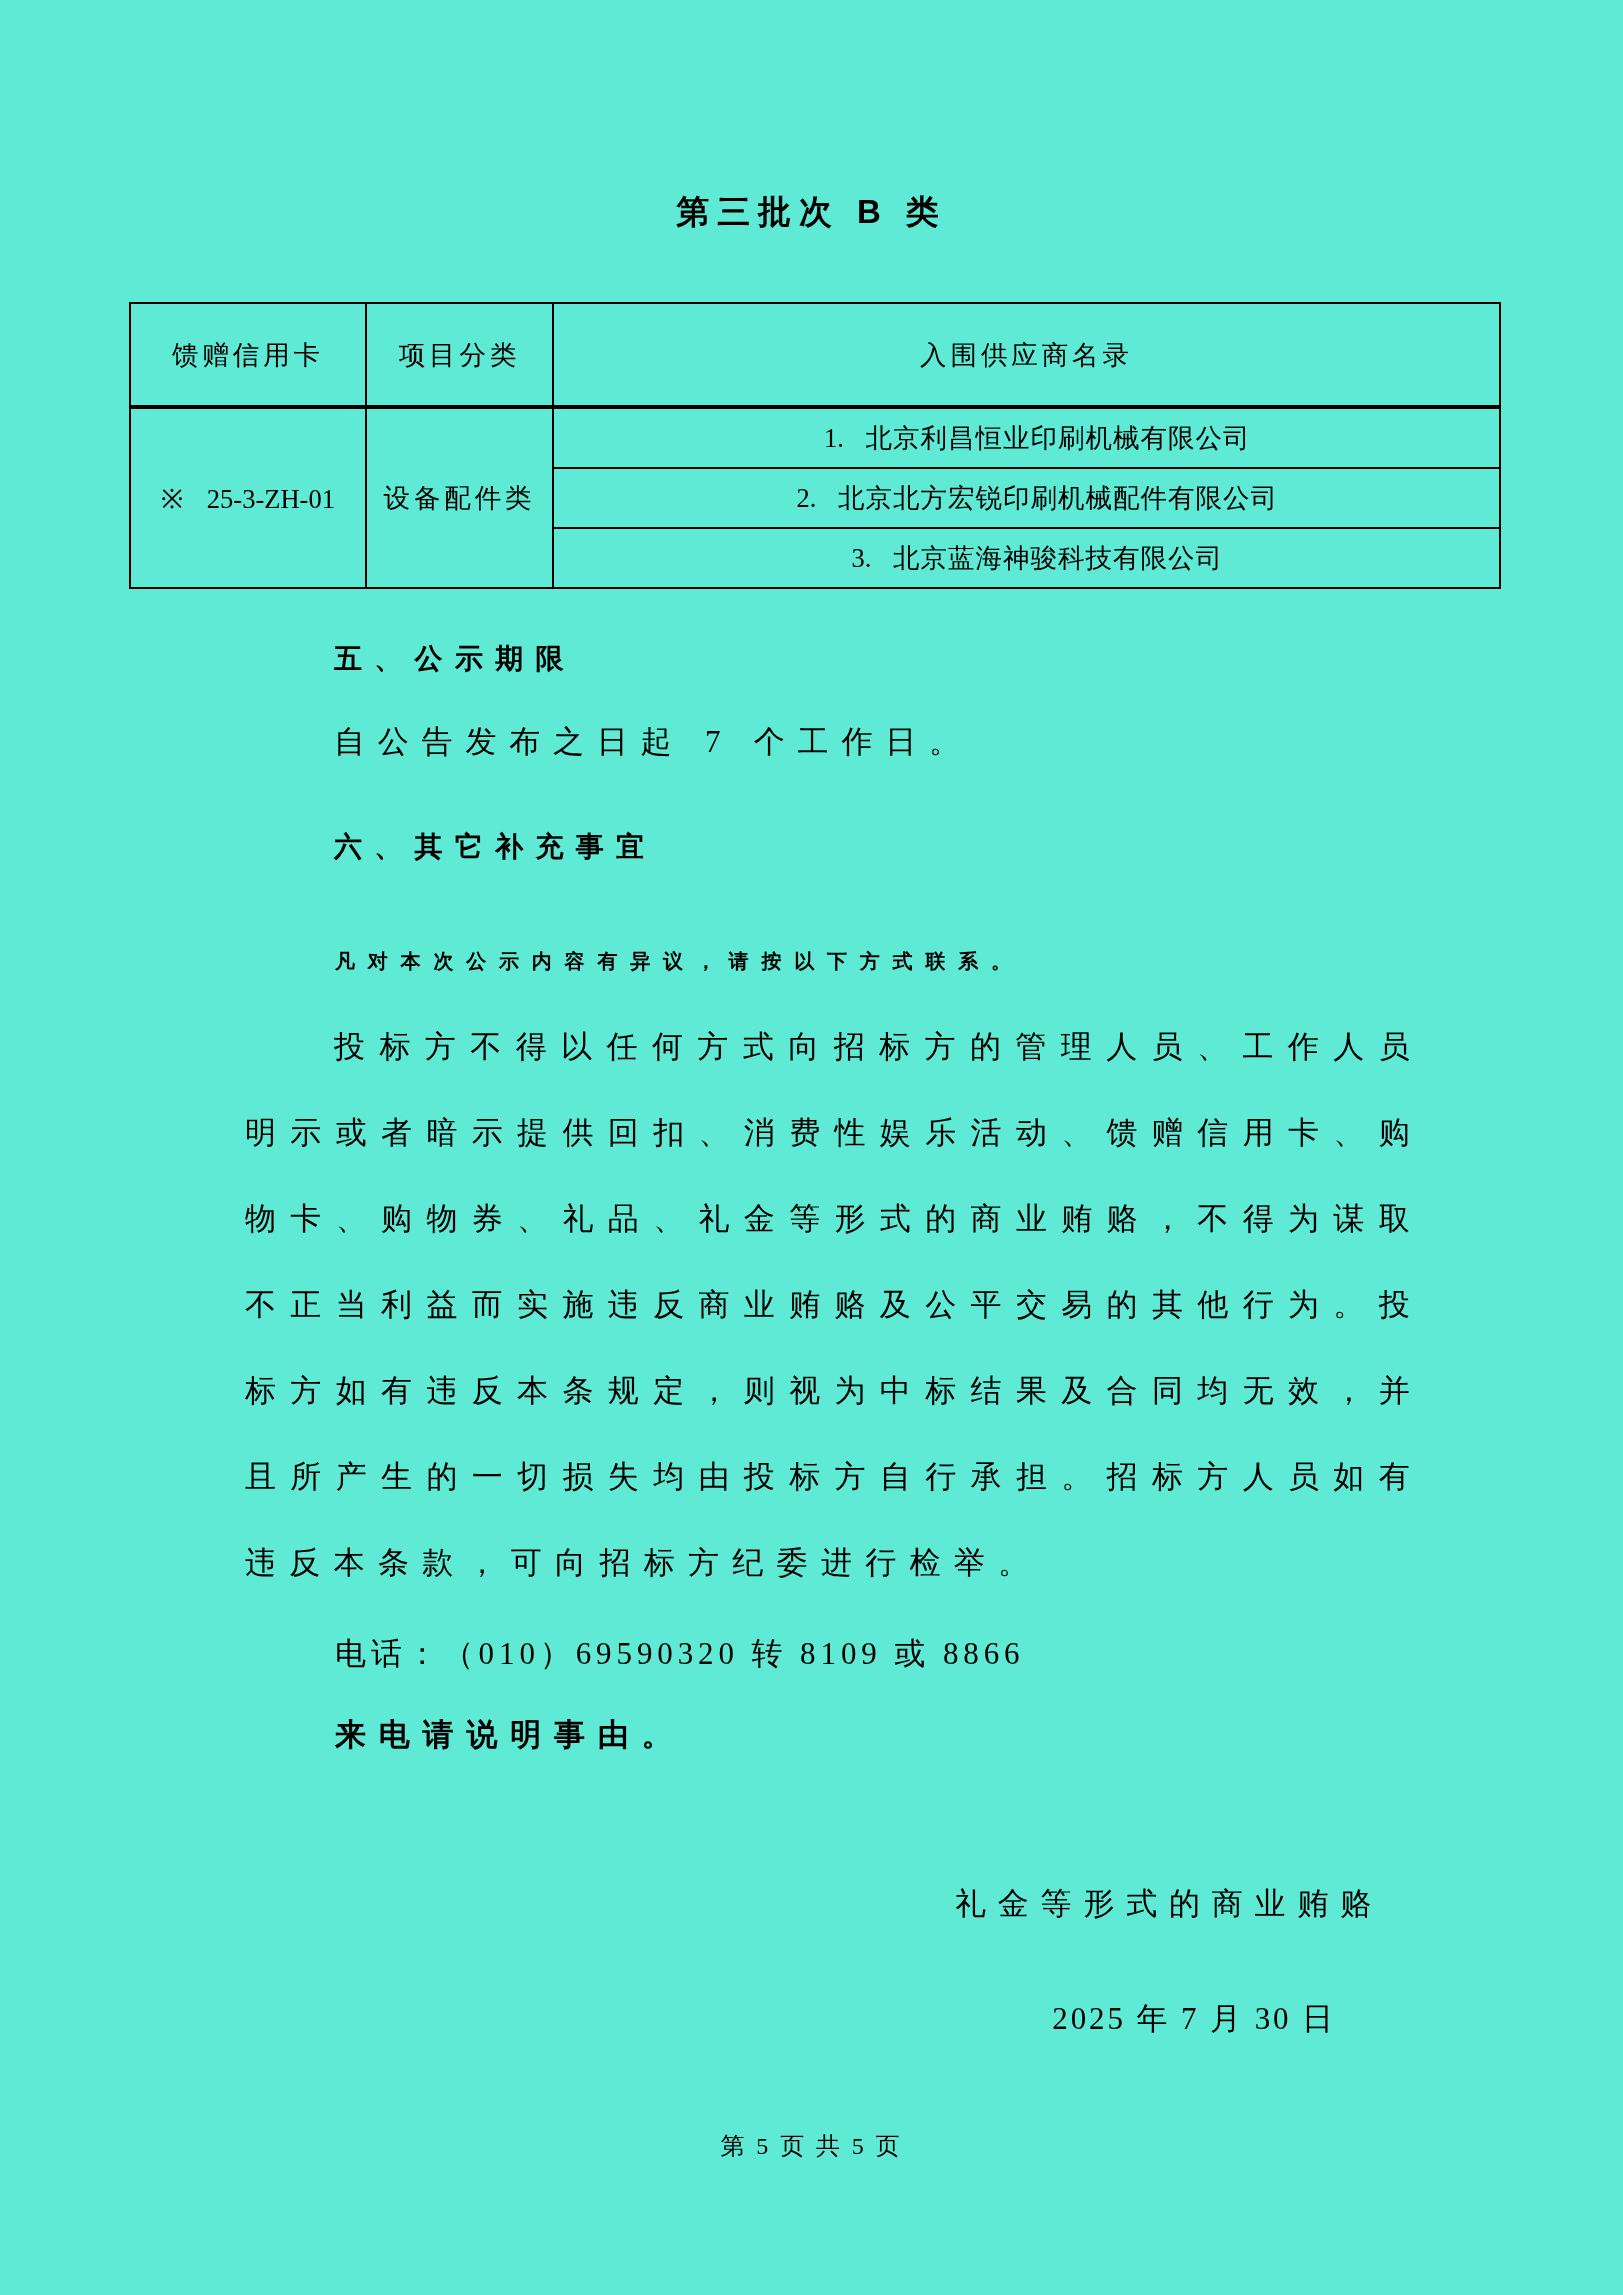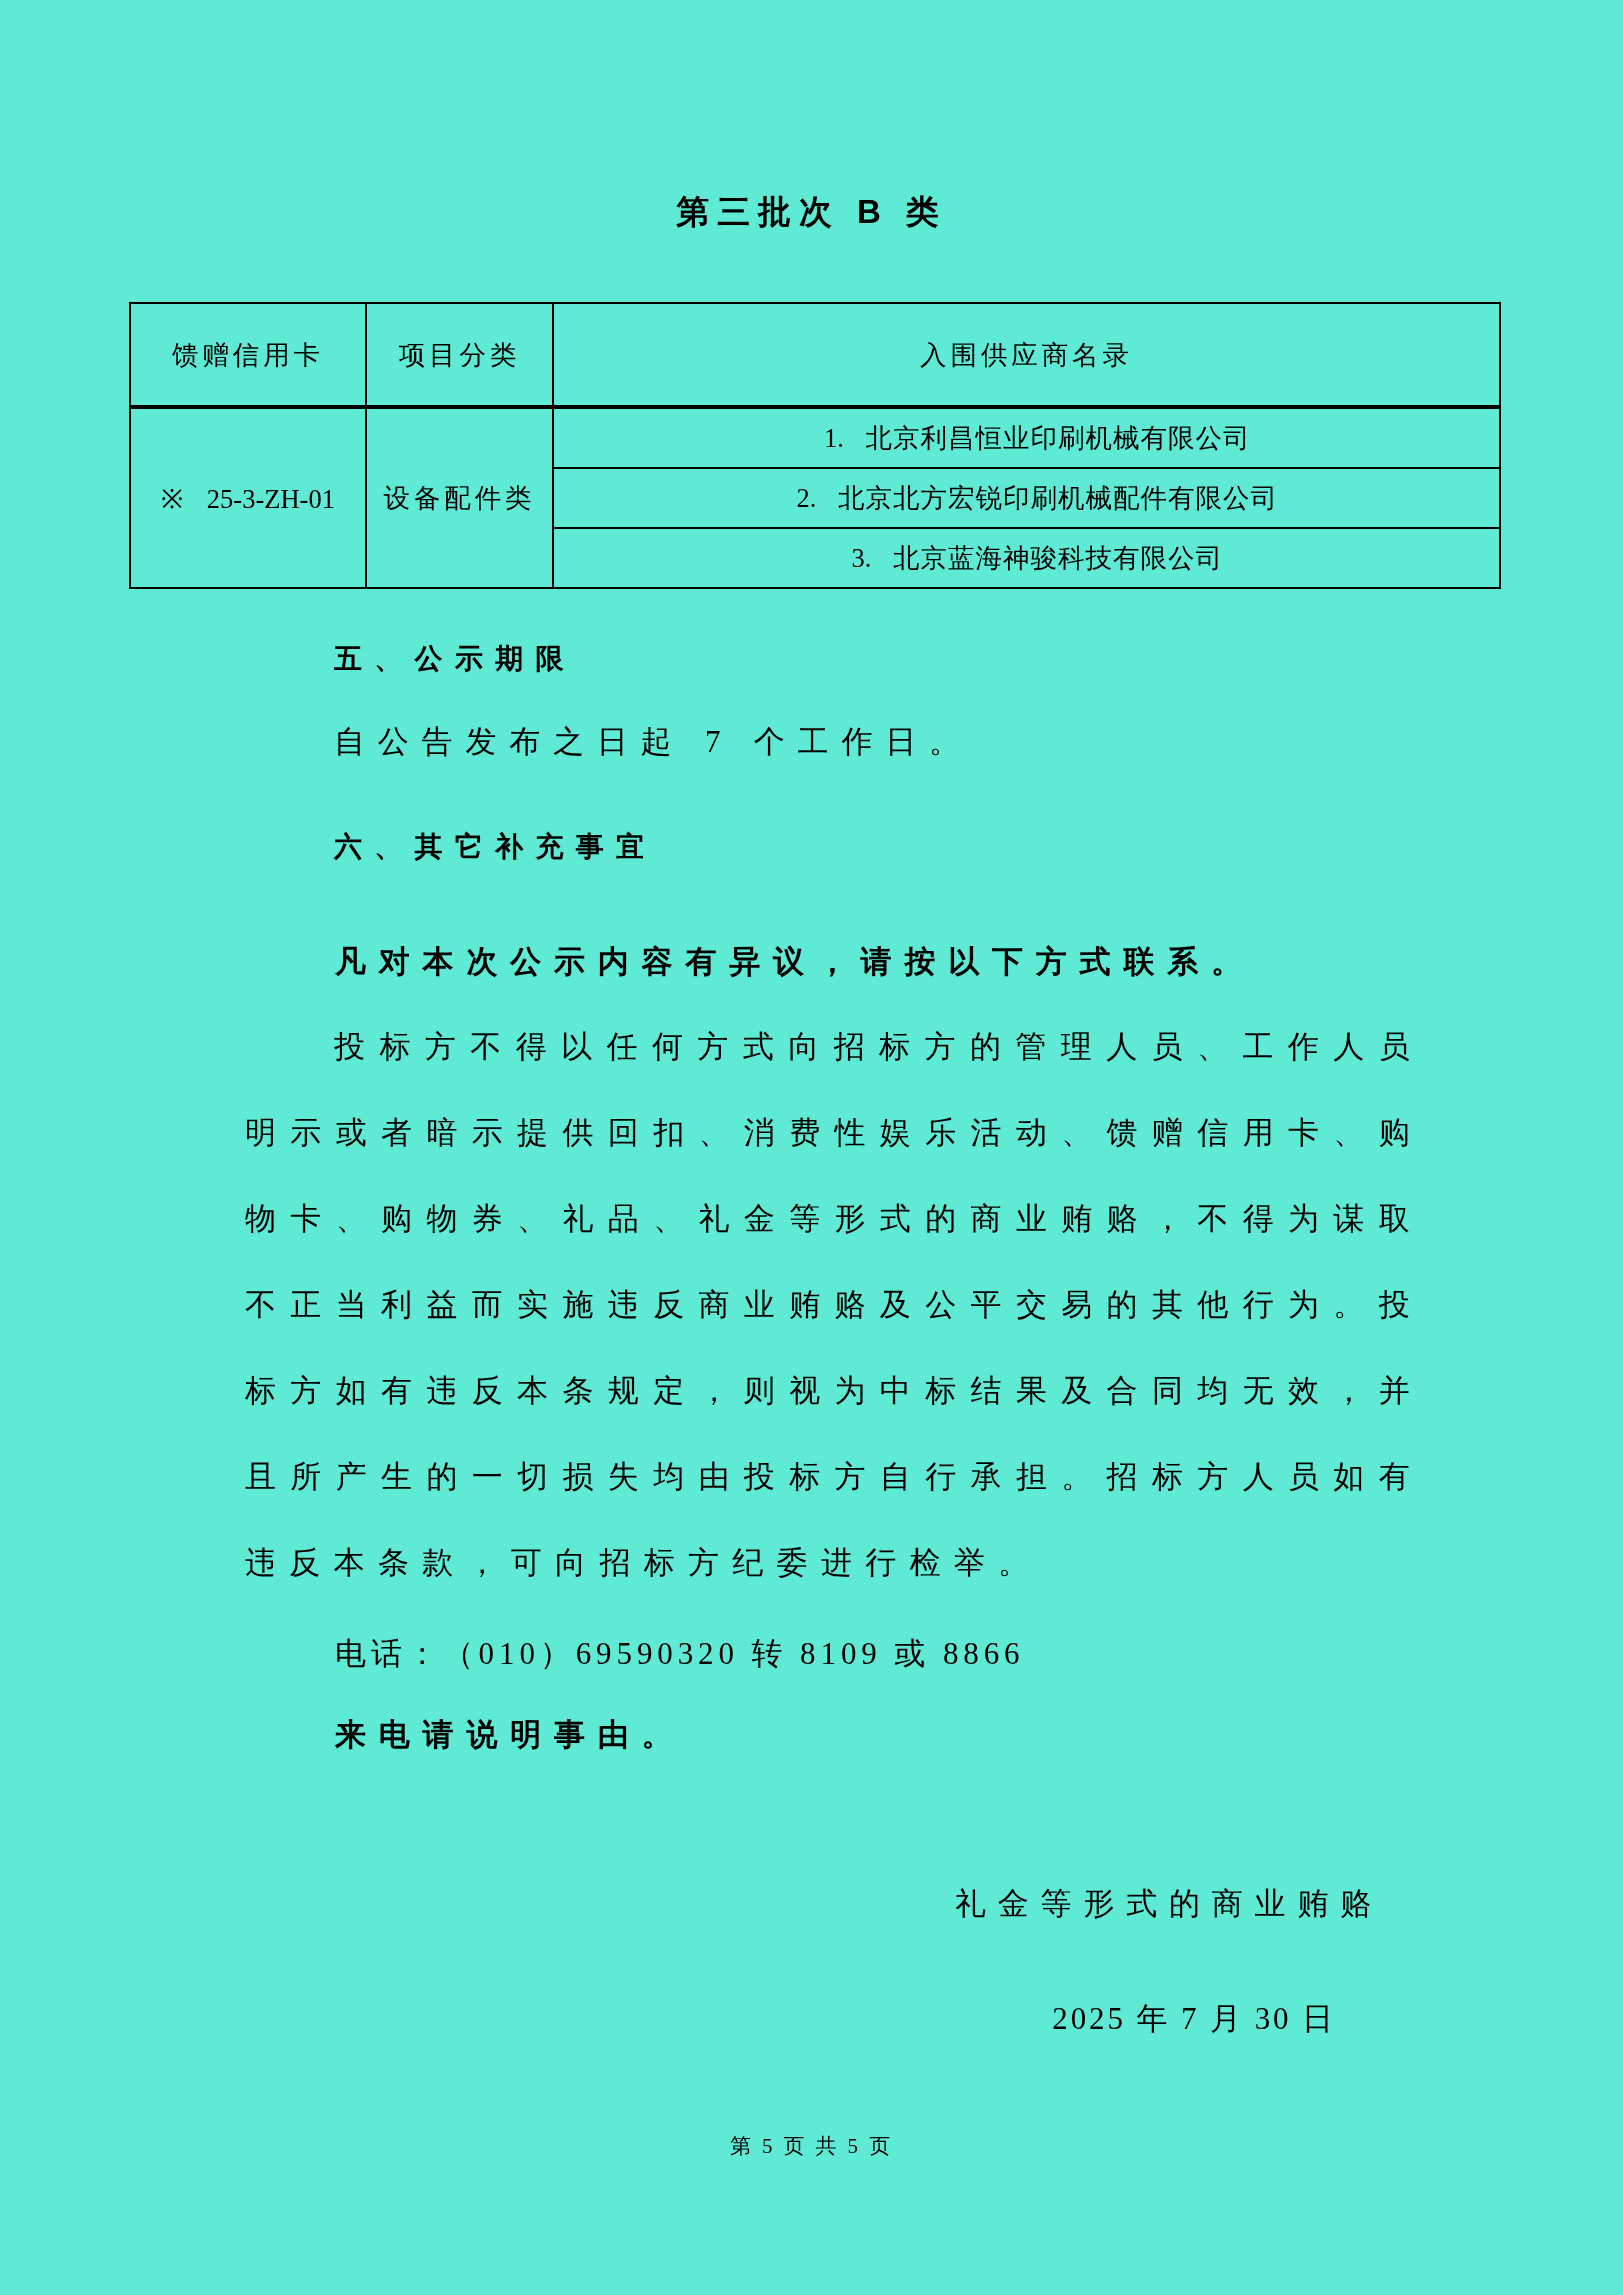--- a/index.html
+++ b/index.html
@@ -81,21 +81,21 @@
   .s5-body {
     margin: 51px 0 0 334px;
     font-size: 31px;
     line-height: 31px;
     letter-spacing: 12.8px;
   }
   .s6-intro {
     margin: 83px 0 4px 335px;
     font-family: Liberation Serif, serif;
     font-weight: bold;
-    font-size: 31px;
+    font-size: 20px;
     line-height: 31px;
     letter-spacing: 12.8px;
   }
   .s6-para {
     margin: 27px 0 0 245px;
     width: 1178px;
     font-size: 31px;
     line-height: 86px;
     letter-spacing: 13.3px;
     text-indent: 89px;
@@ -133,21 +133,21 @@
     padding-right: 287px;
     font-size: 31px;
     line-height: 31px;
     letter-spacing: 2.9px;
   }
 
   
   .page-footer {
     margin: 102px 0 0 0;
     text-align: center;
-    font-size: 21px;
+    font-size: 24px;
     line-height: 20.6px;
     letter-spacing: 2.9px;
   }
 </style>
 </head>
 <body>
 
 <div class="page">
 
   <h1 class="doc-title">第三批次 B 类</h1>

